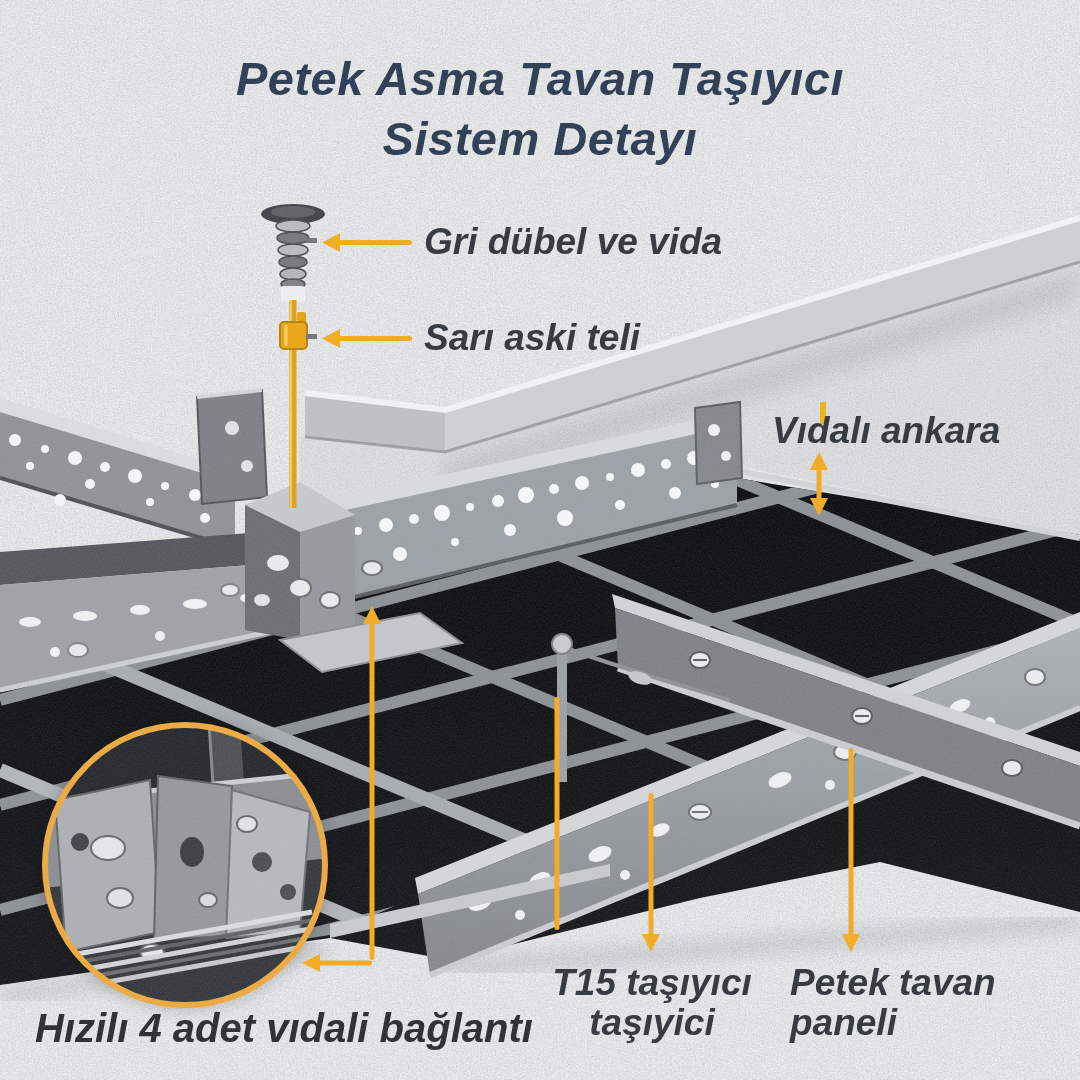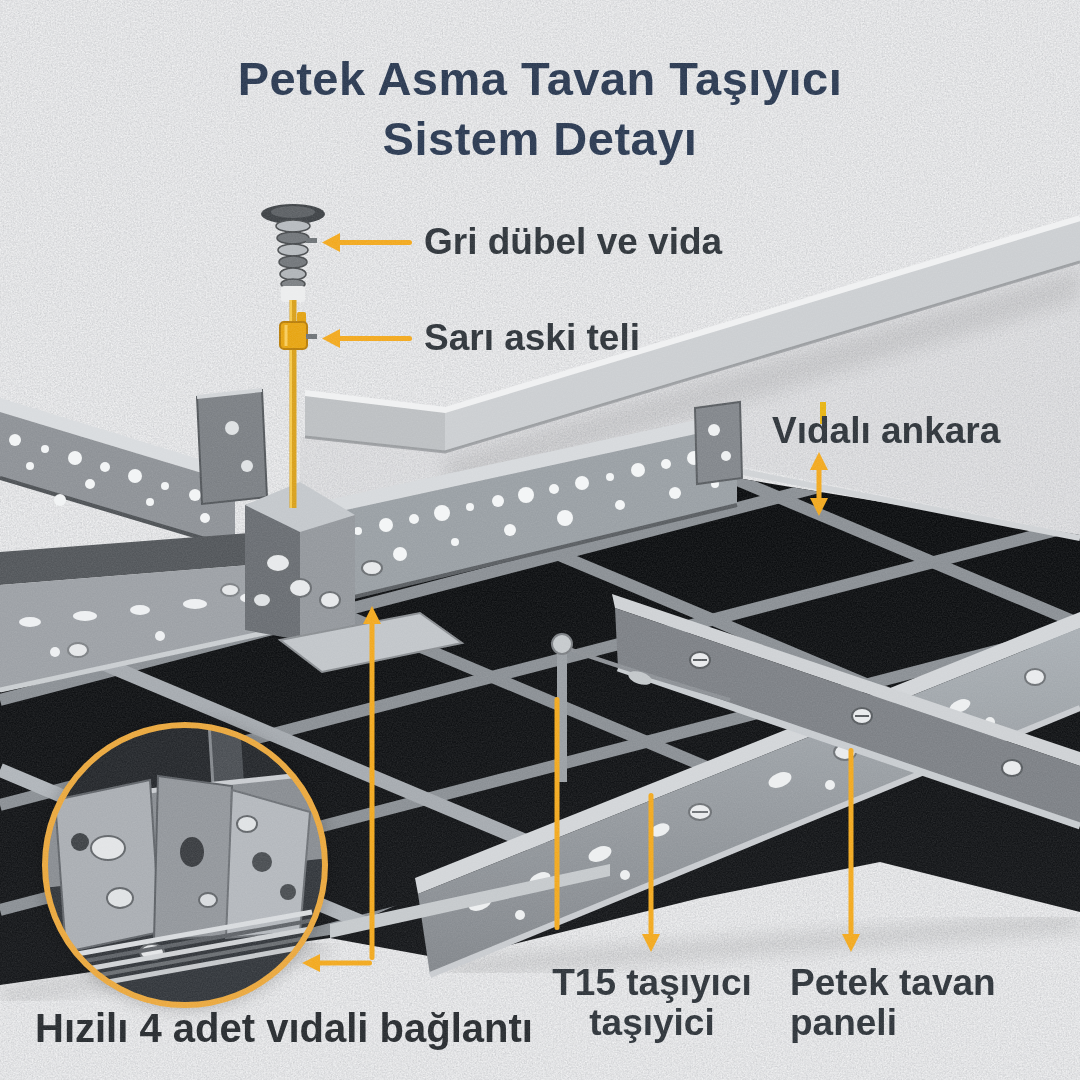--- a/index.html
+++ b/index.html
@@ -1,17 +1,17 @@
 <!DOCTYPE html>
 <html><head>
 <meta charset="utf-8">
 <style>
   html,body{margin:0;padding:0;width:1080px;height:1080px;overflow:hidden;
     background:#e3e4e6;font-family:"Liberation Sans",sans-serif;}
-  .stage{position:relative;width:1080px;height:1080px;}
+  .stage{position:relative;width:1080px;height:1080px;font-style:italic;}
   svg{display:block;}
   text{font-family:"Liberation Sans","DejaVu Sans",sans-serif;}
   .title{font-size:47px;font-weight:700;fill:#2b3a52;letter-spacing:.5px;}
   .lbl{font-size:37px;font-weight:600;fill:#2f353b;}
   .lbl-big{font-size:40px;font-weight:600;fill:#282c30;}
 </style>
 </head>
 <body>
 
 <div class="stage">

